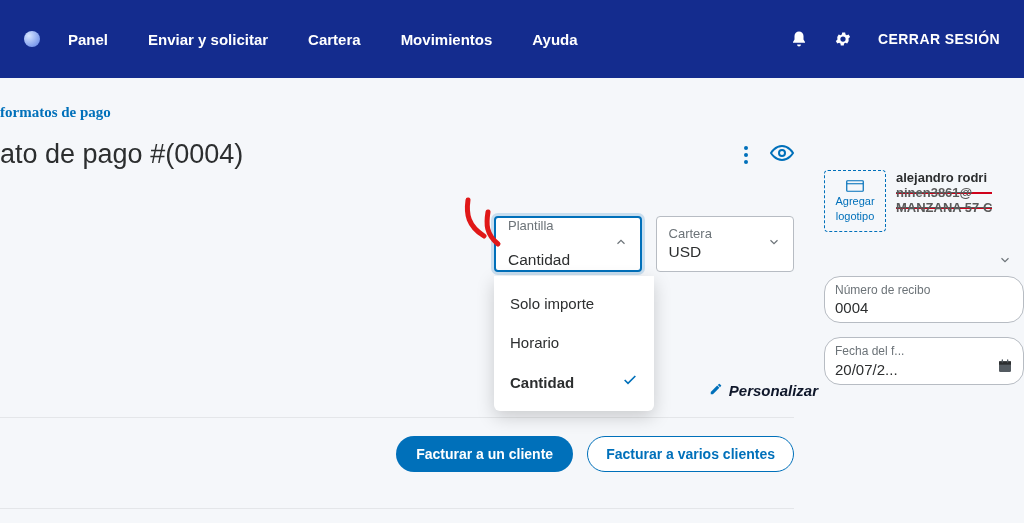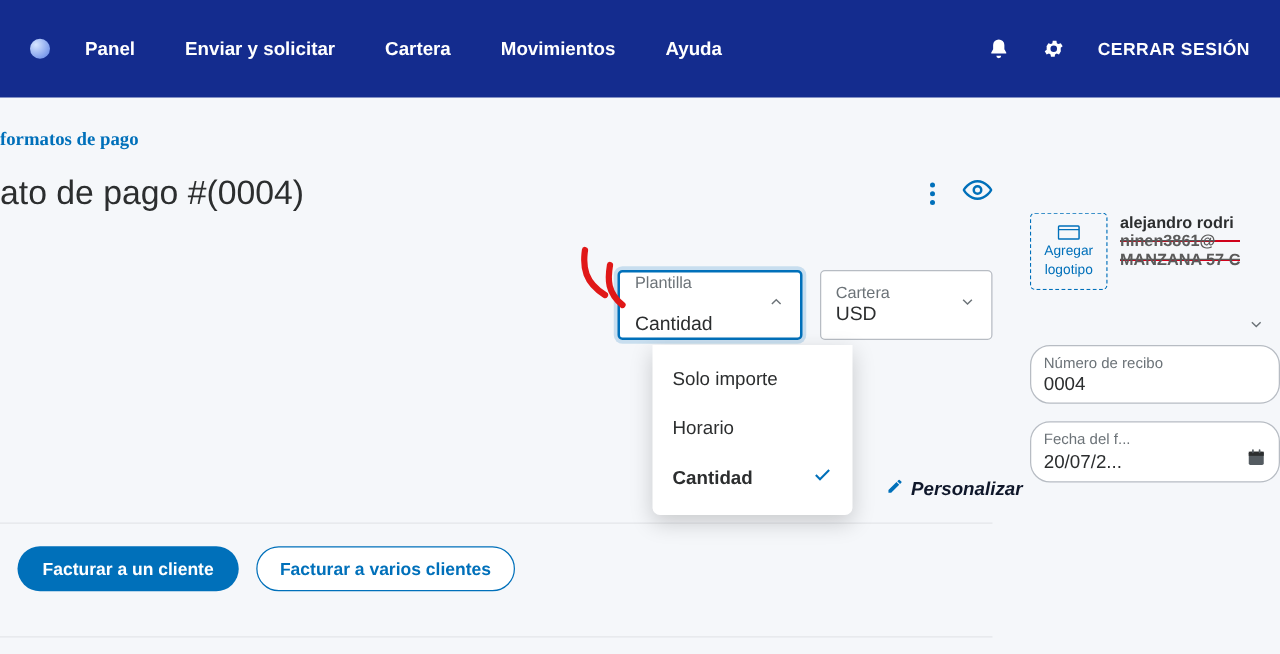--- a/index.html
+++ b/index.html
@@ -33,34 +33,34 @@
   .sel { border: 1px solid #b7bcc3; border-radius: 4px; padding: 6px 38px 6px 12px; background: #fff; height: 56px; display: flex; flex-direction: column; justify-content: center; position: relative; cursor: pointer; }
   .sel.active { border: 2px solid #0070ba; box-shadow: 0 0 0 3px rgba(0,112,186,0.18); gap: 16px; }
   .sel .label { font-size: 13px; color: #6c7378; line-height: 1.15; }
   .sel .value { font-size: 15.5px; color: #2c2e2f; margin-top: 2px; }
   .sel.plantilla { width: 160px; }
   .sel.divisa { width: 150px; }
   .chev { position: absolute; right: 12px; top: 50%; transform: translateY(-50%); }
   .chev svg { width: 14px; height: 14px; stroke: #6c7378; fill: none; stroke-width: 2; }
 
   
-  .dropdown { position: absolute; left: 494px; top: 60px; width: 160px; background: #fff; border-radius: 0 0 6px 6px; box-shadow: 0 6px 18px rgba(0,0,0,0.18); padding: 8px 0; z-index: 50; margin-left: 28px; }
+  .dropdown { position: absolute; left: 494px; top: 60px; width: 160px; background: #fff; border-radius: 0 0 6px 6px; box-shadow: 0 6px 18px rgba(0,0,0,0.18); padding: 8px 0; z-index: 50; }
   .dropdown .opt { padding: 10px 16px; font-size: 15px; color: #2c2e2f; display: flex; align-items: center; justify-content: space-between; cursor: pointer; line-height: 1.28; }
   .dropdown .opt.sel-opt { font-weight: 600; }
   .check svg { width: 16px; height: 16px; stroke: #0070ba; stroke-width: 2.5; fill: none; }
 
   .personalize-row { margin-left: 494px; width: 324px; display: flex; justify-content: flex-end; margin-top: 110px; }
   .personalize { color: #0f172a; font-size: 15px; font-style: italic; font-weight: 600; display: inline-flex; align-items: center; gap: 6px; cursor: pointer; }
   .pen svg { width: 14px; height: 14px; fill: #0070ba; }
 
   
   .hr { border-top: 1px solid #e4e6e9; margin: 18px 0 0 0; }
 
   
-  .buttons-row { display: flex; gap: 14px; padding: 18px 0 18px 14px; }
+  .buttons-row { display: flex; gap: 14px; padding: 18px 0 18px 14px; justify-content: flex-end; }
   .btn-primary { background: #0070ba; color: #fff; border-radius: 22px; padding: 10px 20px; font-size: 14px; font-weight: 600; border: none; cursor: pointer; }
   .btn-outline { background: #fff; color: #0070ba; border: 1.6px solid #0070ba; border-radius: 22px; padding: 9px 18px; font-size: 14px; font-weight: 600; cursor: pointer; }
 
   .email-row { display: flex; align-items: center; padding: 20px 14px; font-size: 16px; color: #2c2e2f; }
   .email-row .expand { margin-left: auto; }
 
   
   .logo-card { border: 1px dashed #0070ba; border-radius: 4px; width: 62px; height: 62px; display: flex; flex-direction: column; align-items: center; justify-content: center; color: #0070ba; font-size: 11px; line-height: 1.1; text-align: center; gap: 3px; cursor: pointer; }
   .side-head { display: flex; gap: 10px; margin-bottom: 44px; align-items: flex-start; }
   .side-info { font-size: 13px; color: #2c2e2f; font-weight: 600; max-width: 120px; overflow: hidden; }

